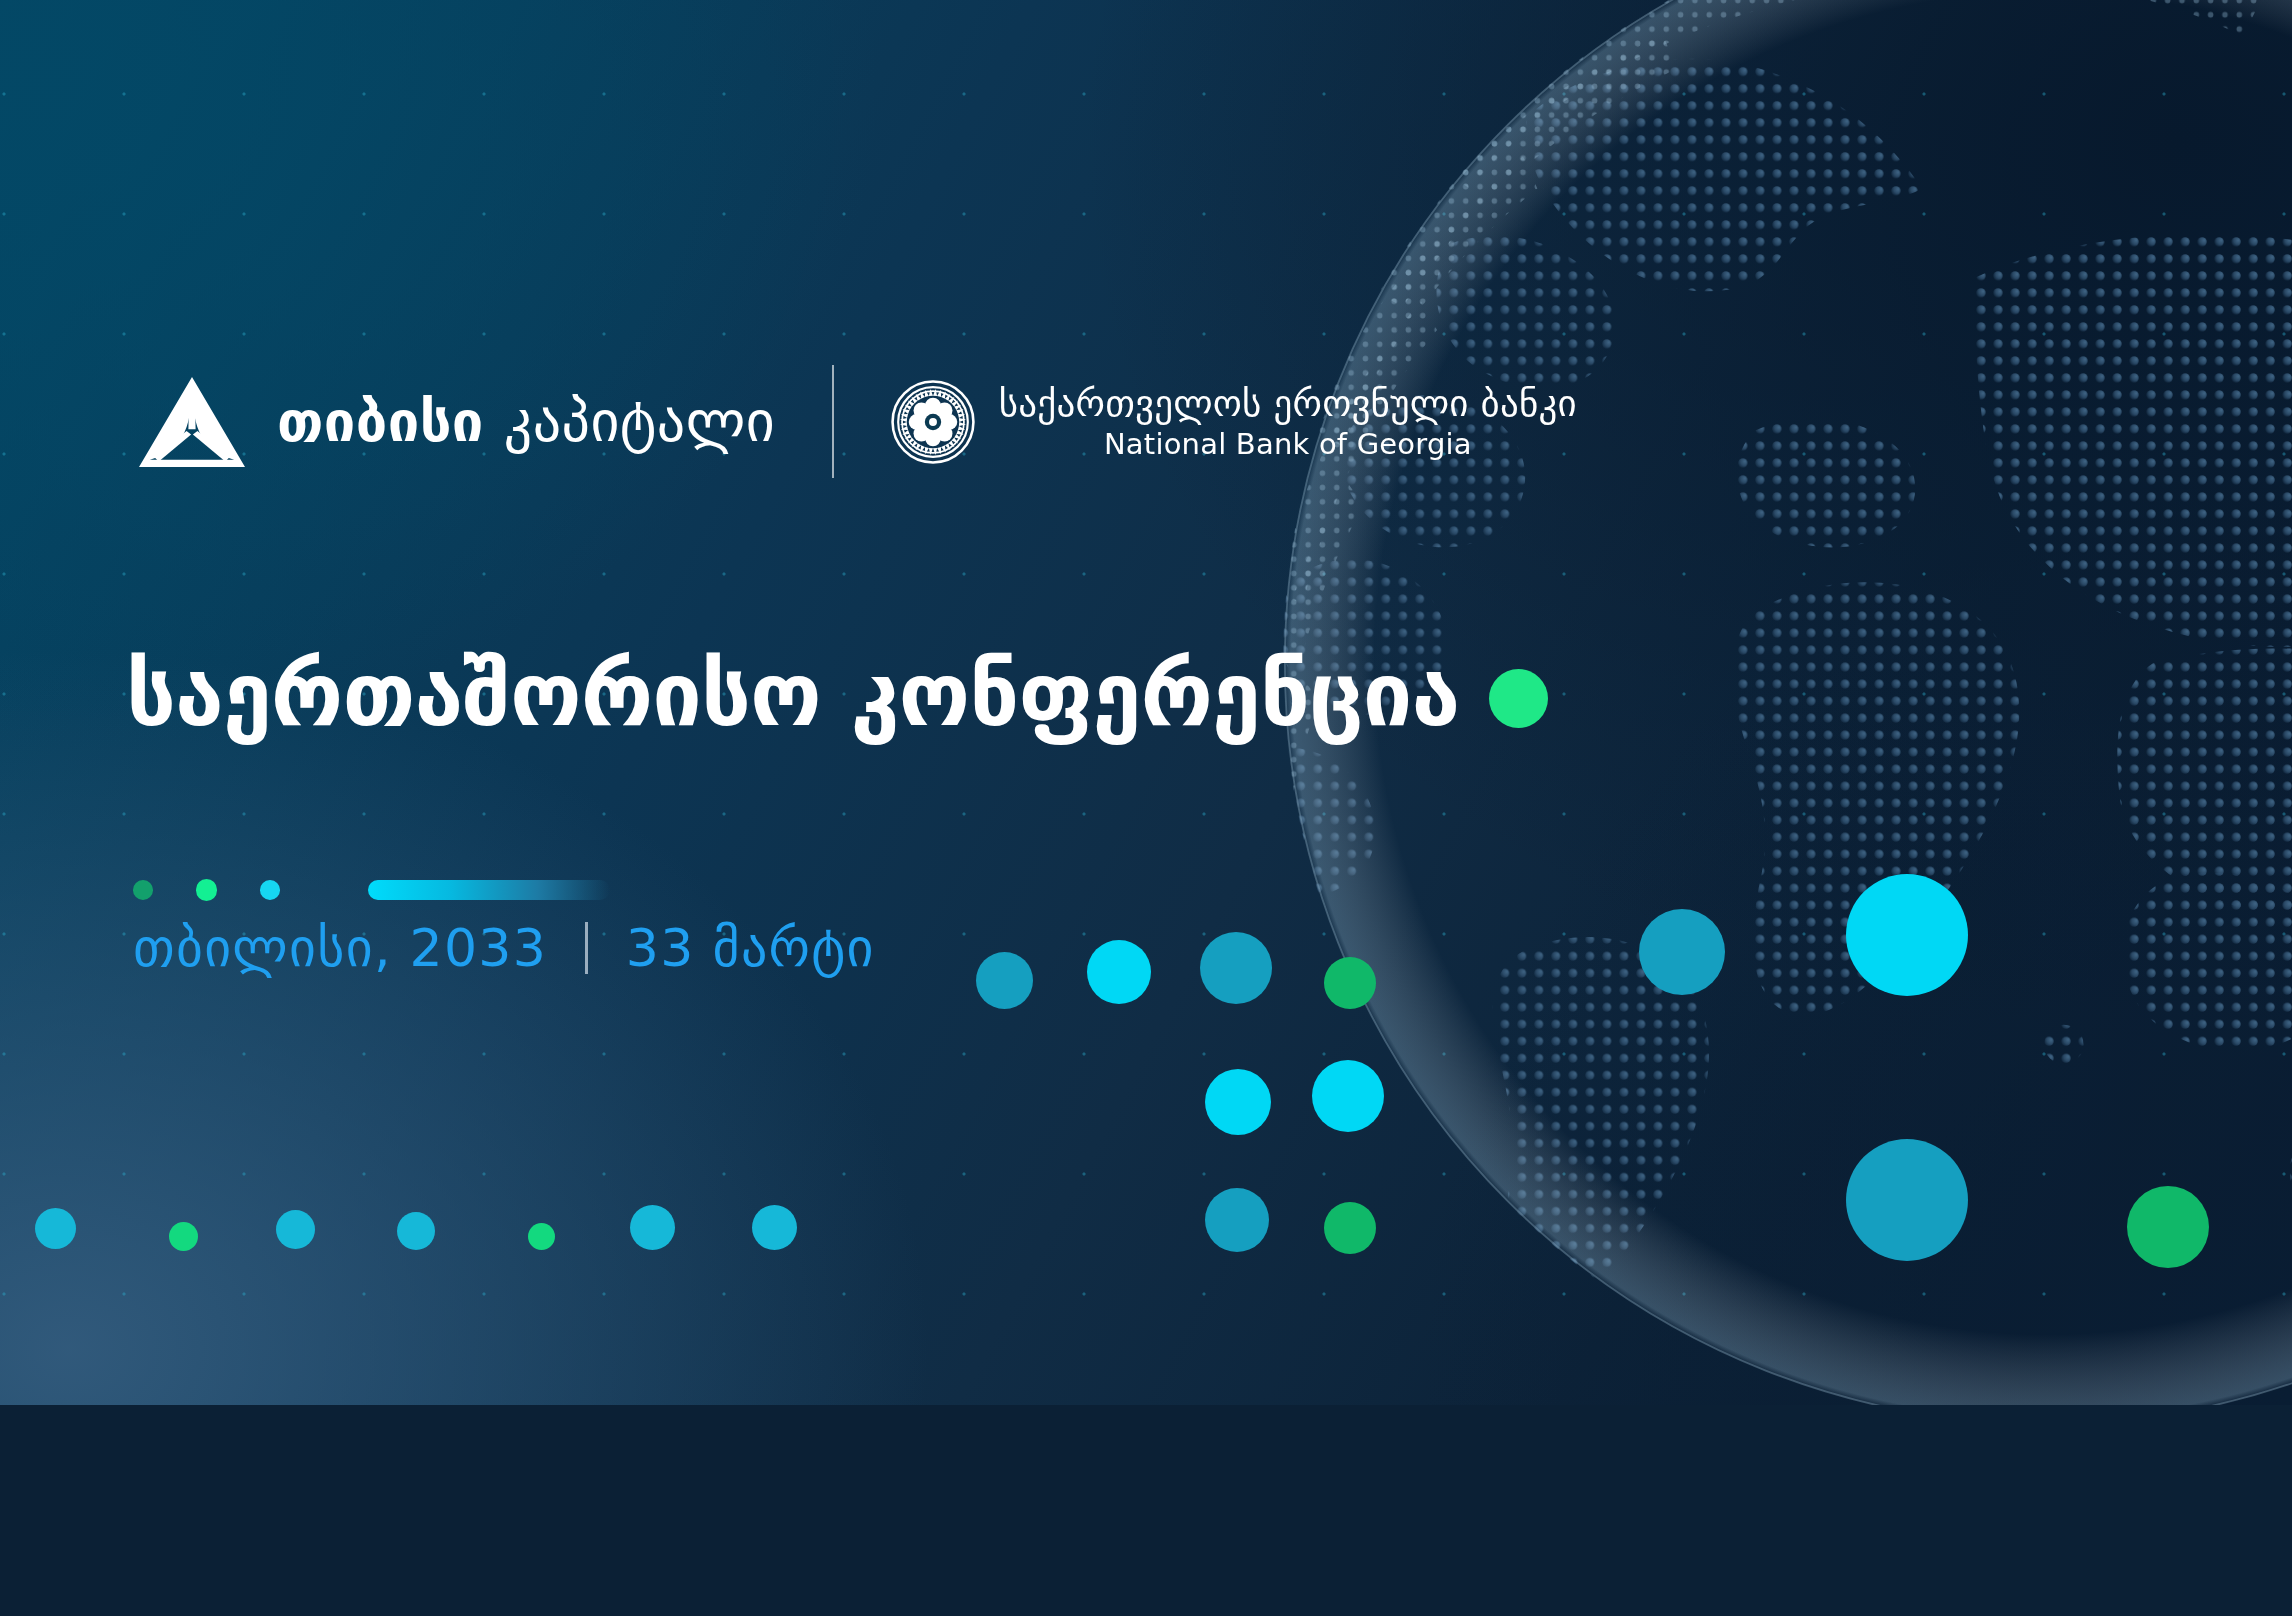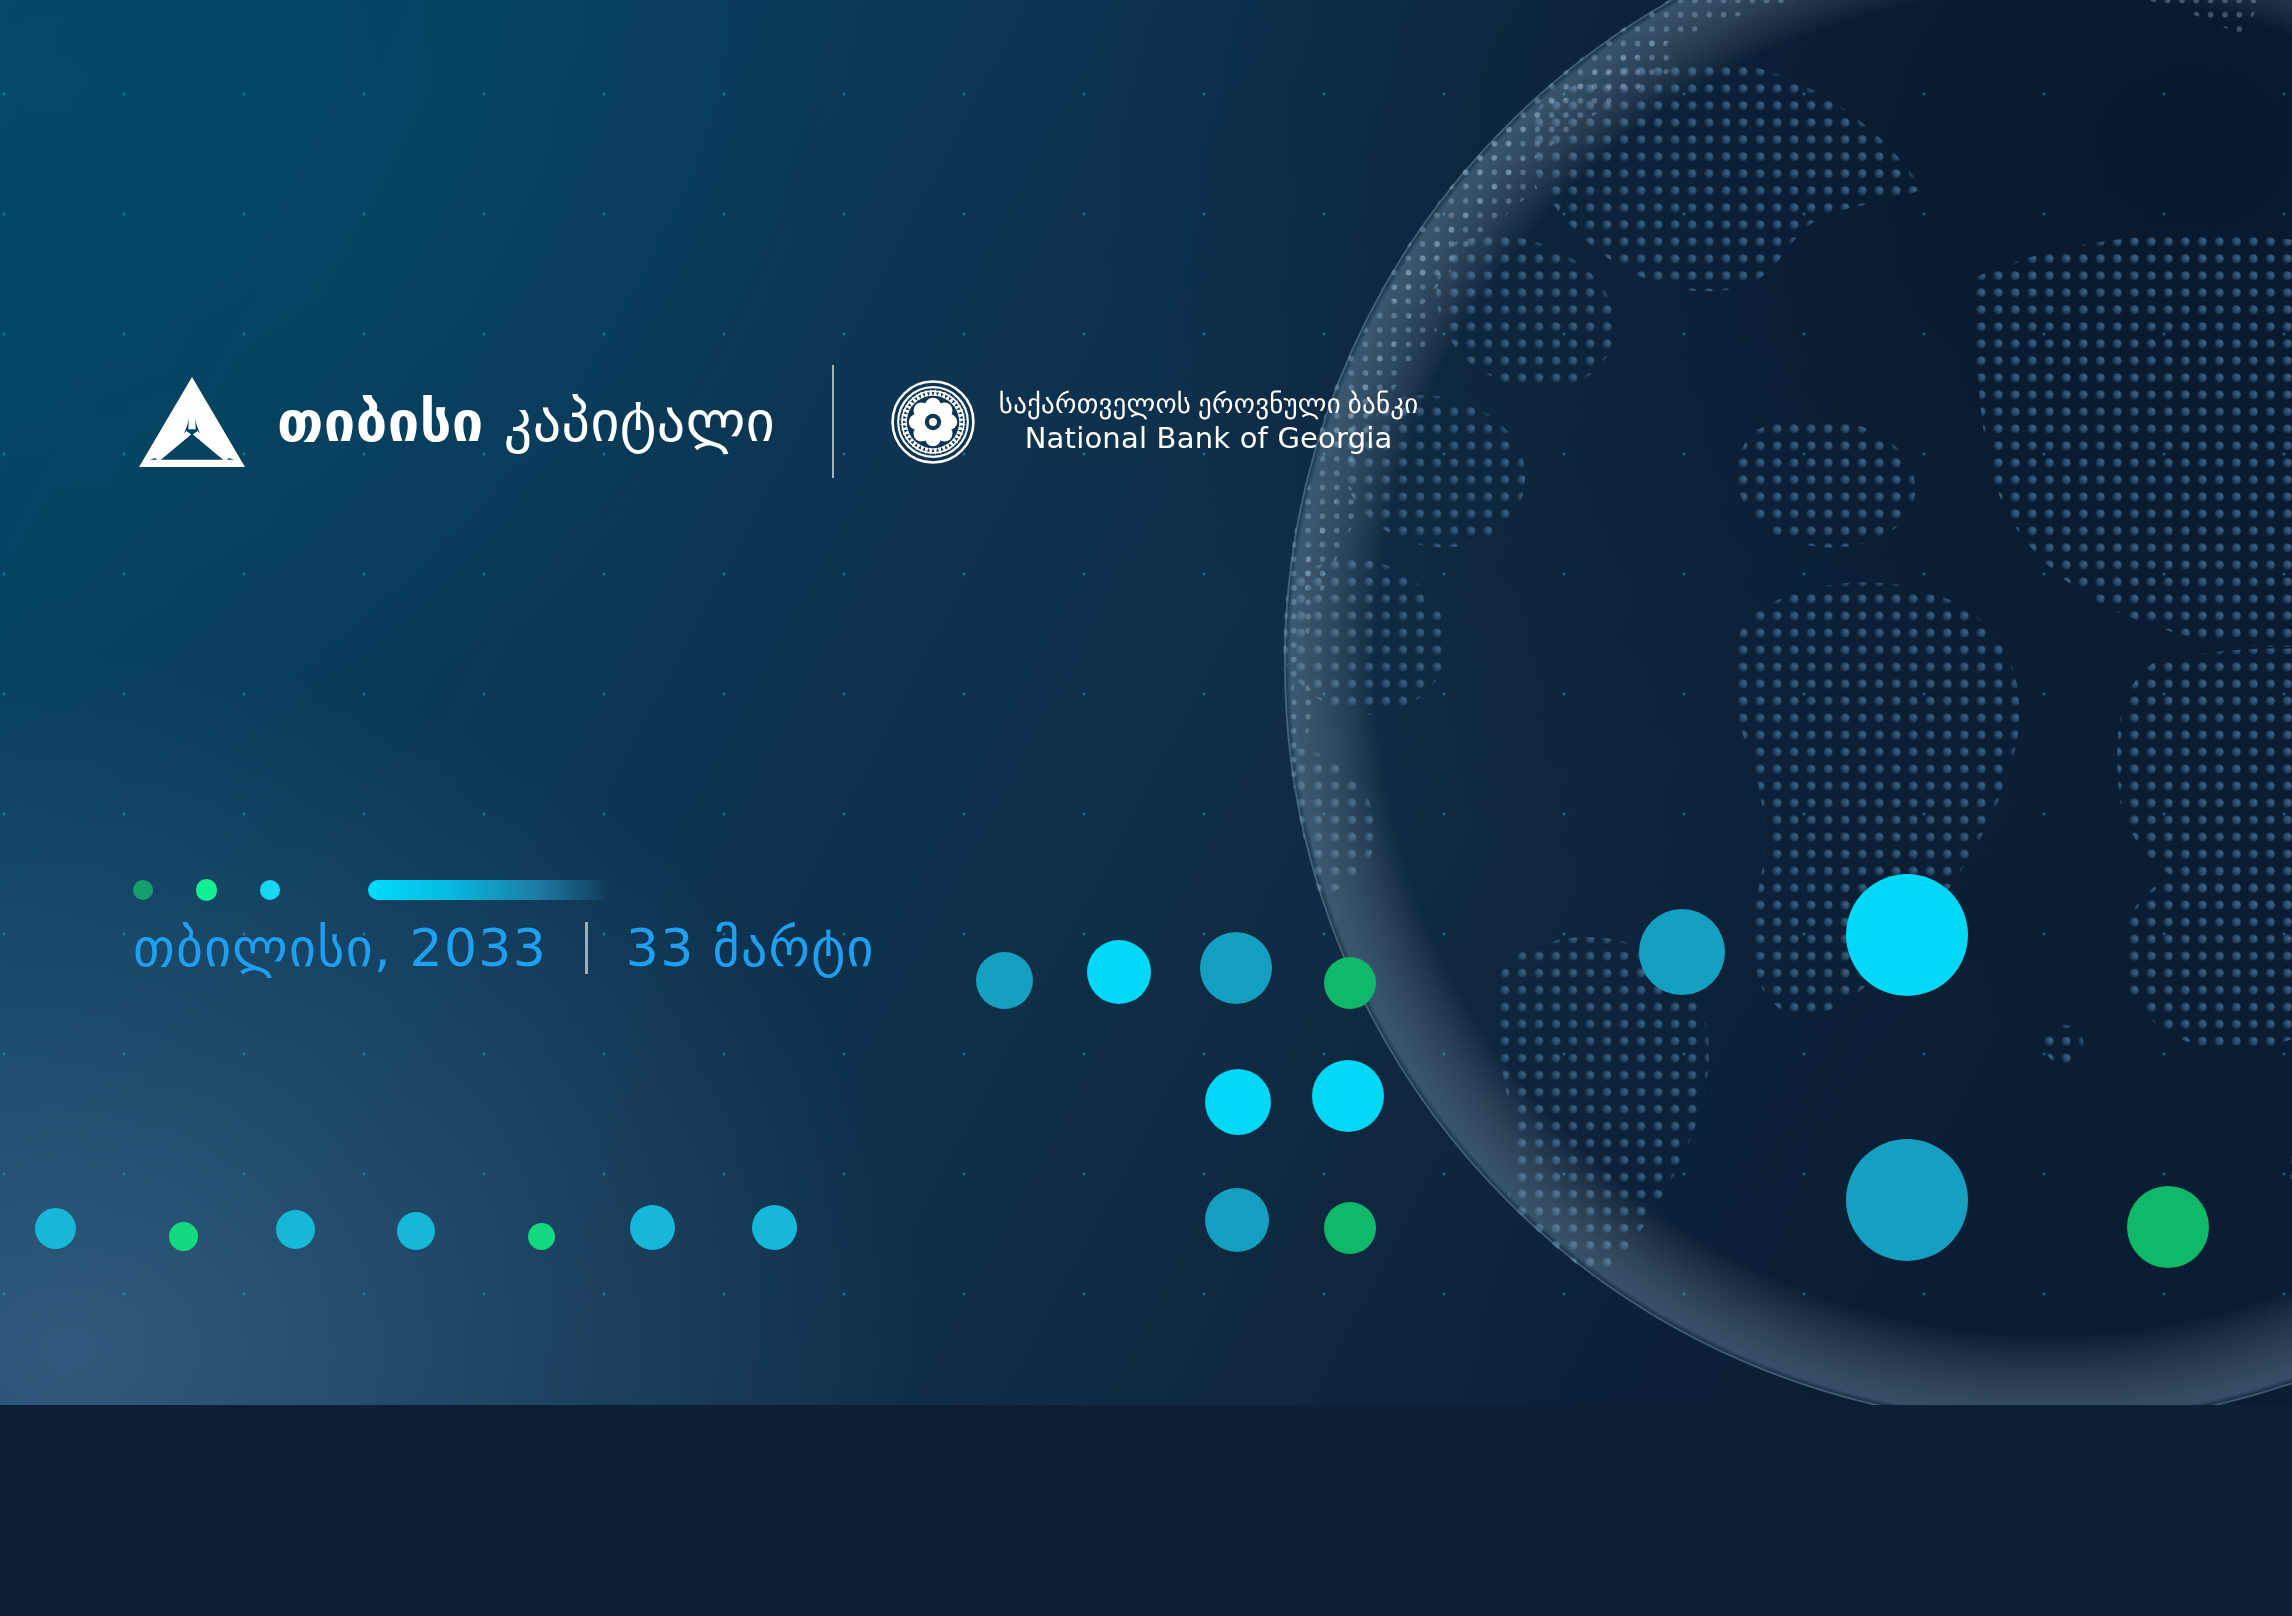--- a/index.html
+++ b/index.html
@@ -40,21 +40,21 @@
     letter-spacing:0.4px; white-space:nowrap; font-weight:700;
   }
   .tbc-word .light{ font-weight:400; }
   .divider{
     width:1.8px; height:113px; background:rgba(255,255,255,.62);
     margin:0 56px 0 57px; flex:0 0 auto;
   }
   .nbg{ display:flex; align-items:center; }
   .nbg-emblem{ width:86px; height:86px; flex:0 0 auto; }
   .nbg-text{ margin-left:23px; color:#fff; white-space:nowrap; }
-  .nbg-ka{ font-size:27px; line-height:1.24; letter-spacing:0.2px;font-family:Liberation Serif, serif; }
+  .nbg-ka{ font-size:37px; line-height:1.24; letter-spacing:0.2px; }
   .nbg-en{ font-size:29px; line-height:1.18; letter-spacing:0.2px;text-align:center; }
 
   
   .headline{
     position:absolute; left:126px; top:650px; color:#fff;
     font-family:"DejaVu Sans", sans-serif;
     font-weight:700; font-size:88px; line-height:1.03;
     letter-spacing:-0.9px; white-space:nowrap;
   }
   .headline .l2{ display:flex; align-items:center; }
@@ -251,20 +251,24 @@
         </svg>
       </div>
       <div class="nbg-text">
         <div class="nbg-ka">საქართველოს ეროვნული ბანკი</div>
         <div class="nbg-en">National Bank of Georgia</div>
       </div>
     </div>
   </div>
 
   <div class="headline">
+    <div class="l2">
+      <span>საერთაშორისო კონფერენცია</span>
+      <span class="hl-dot"></span>
+    </div>
   </div>
 
   <div class="accent">
     <span class="d d1"></span>
     <span class="d d2"></span>
     <span class="d d3"></span>
     <span class="bar"></span>
   </div>
 
   <div class="dateline">

